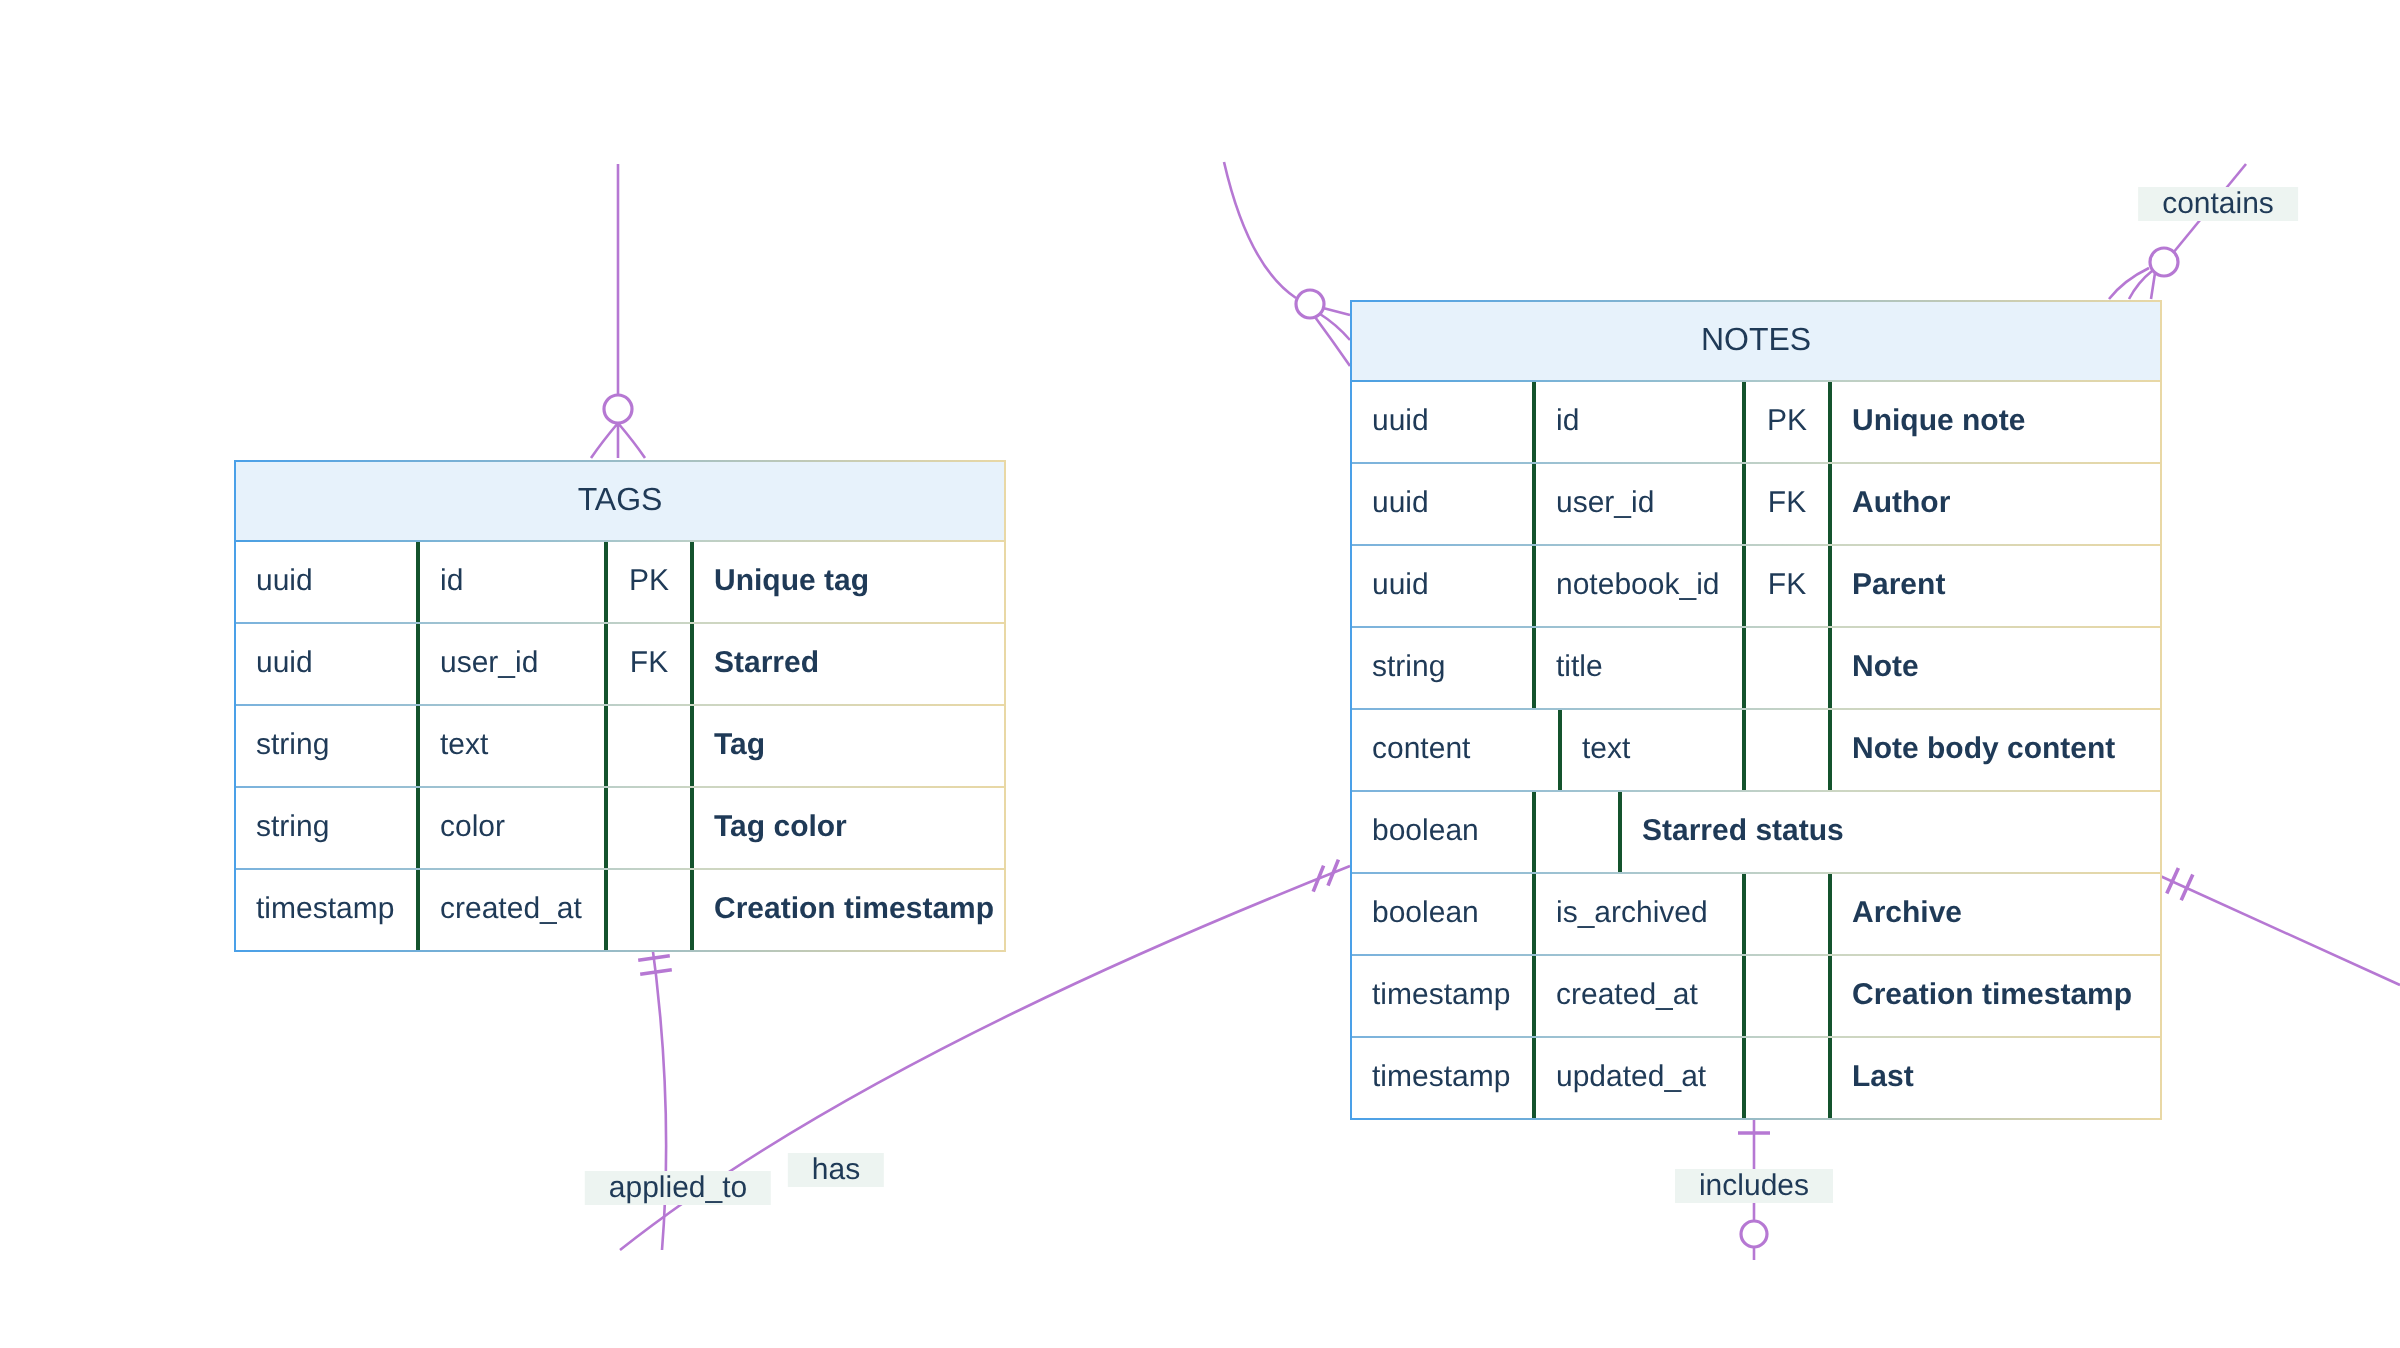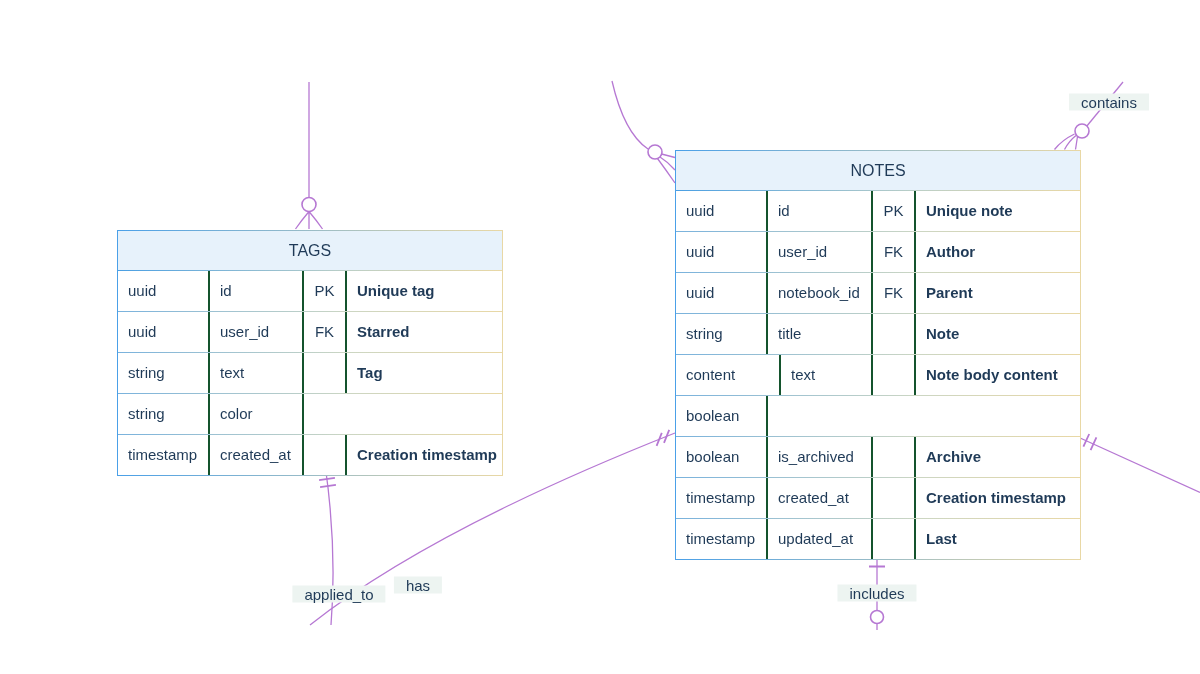--- a/index.html
+++ b/index.html
@@ -105,20 +105,21 @@
     <div class="row">
       <div class="cell ct">string</div>
       <div class="cell cn">text</div>
       <div class="cell ck"></div>
       <div class="cell cc">Tag</div>
     </div>
     <div class="row">
       <div class="cell ct">string</div>
       <div class="cell cn">color</div>
       <div class="cell ck"></div>
+      <div class="cell cc">Tag color</div>
     </div>
     <div class="row">
       <div class="cell ct">timestamp</div>
       <div class="cell cn">created_at</div>
       <div class="cell ck"></div>
       <div class="cell cc">Creation timestamp</div>
     </div>
   </div>
 
   <div class="entity notes">
@@ -149,20 +150,21 @@
     </div>
     <div class="row">
       <div class="cell cn">content</div>
       <div class="cell ct">text</div>
       <div class="cell ck"></div>
       <div class="cell cc">Note body content</div>
     </div>
     <div class="row">
       <div class="cell ct">boolean</div>
       <div class="cell ck"></div>
+      <div class="cell cc">Starred status</div>
     </div>
     <div class="row">
       <div class="cell ct">boolean</div>
       <div class="cell cn">is_archived</div>
       <div class="cell ck"></div>
       <div class="cell cc">Archive</div>
     </div>
     <div class="row">
       <div class="cell ct">timestamp</div>
       <div class="cell cn">created_at</div>

